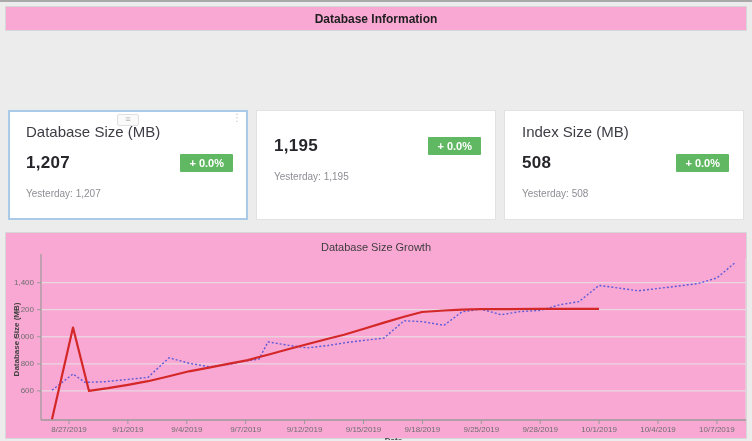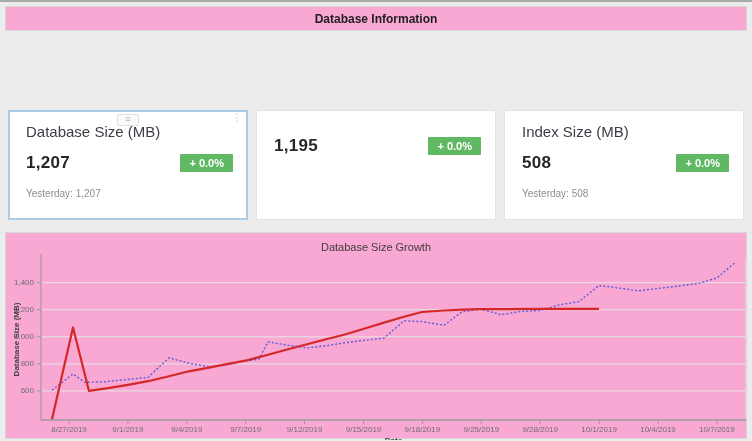--- a/index.html
+++ b/index.html
@@ -63,20 +63,21 @@
       <span class="change-badge">+ 0.0%</span>
     </div>
     <div class="yesterday">Yesterday: 1,207</div>
   </div>
 
   <div class="card" style="left:256px">
     <div class="value-row">
       <span class="card-value">1,195</span>
       <span class="change-badge">+ 0.0%</span>
     </div>
+    <div class="yesterday">Yesterday: 1,195</div>
   </div>
 
   <div class="card" style="left:504px">
     <div class="card-title">Index Size (MB)</div>
     <div class="value-row">
       <span class="card-value">508</span>
       <span class="change-badge">+ 0.0%</span>
     </div>
     <div class="yesterday">Yesterday: 508</div>
   </div>

